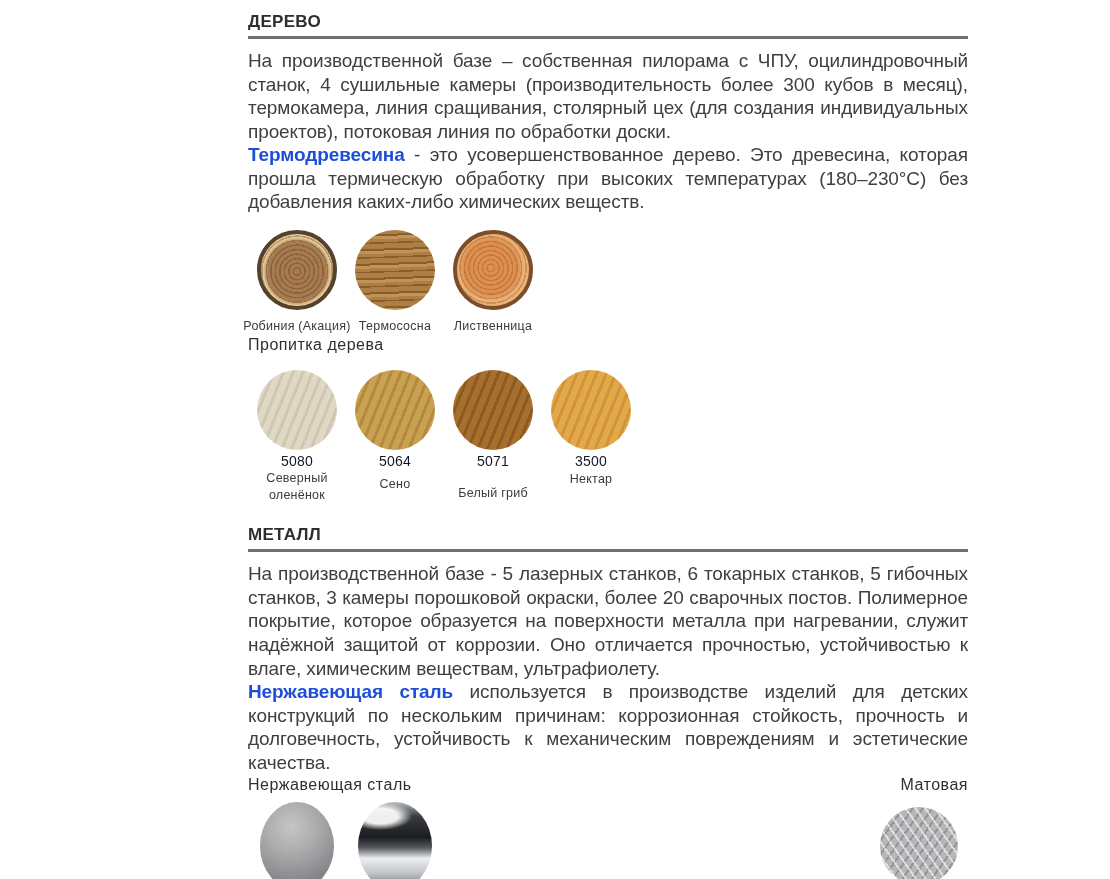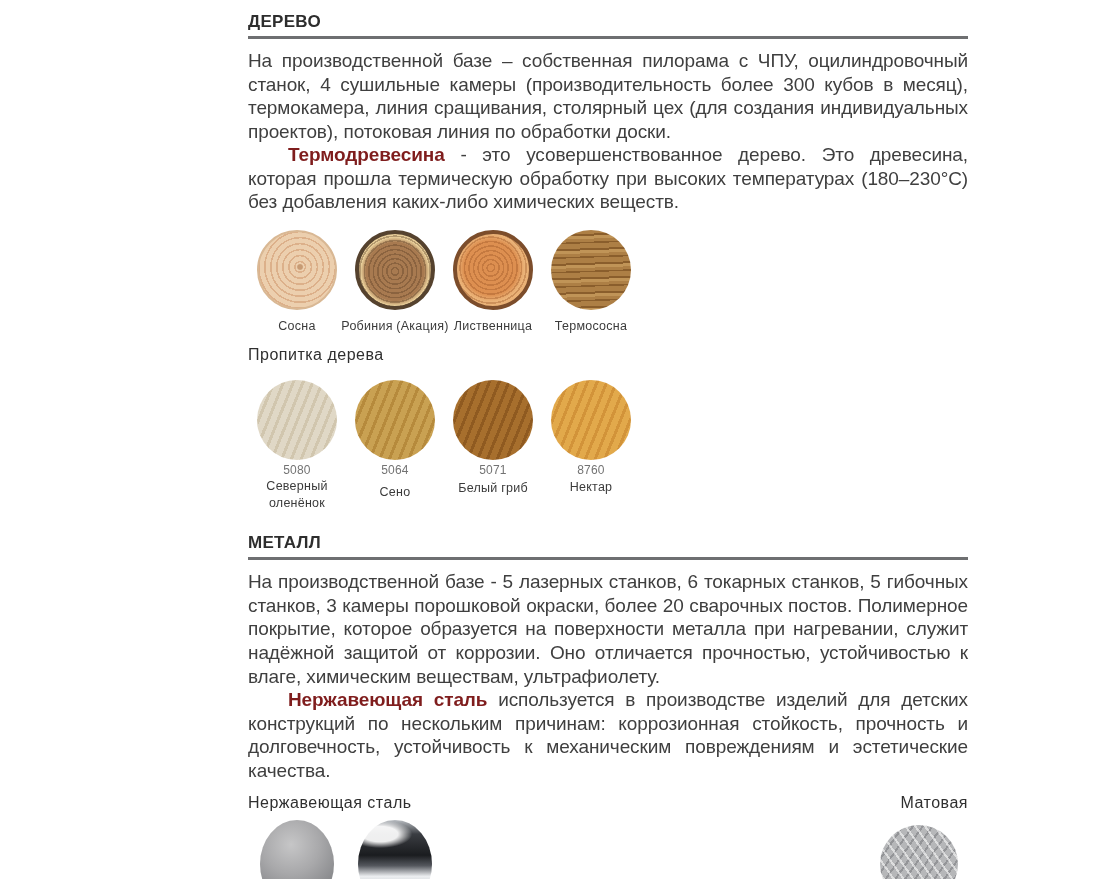--- a/index.html
+++ b/index.html
@@ -2,30 +2,30 @@
 <html><head>
 <meta charset="utf-8">
 <style>
   html,body{margin:0;padding:0;background:#ffffff;}
   .page{position:relative;width:1110px;height:879px;background:#ffffff;overflow:hidden;
         font-family:"Liberation Sans",sans-serif;color:#3f3f3f;}
   .content{position:absolute;left:248px;top:12px;width:720px;}
   h1{margin:0;font-size:17px;font-weight:bold;color:#2d2d2d;letter-spacing:.3px;}
   .rule{height:3px;background:#6e6f71;margin:4px 0 10px 0;}
   p.body{margin:0;font-size:19px;line-height:1.24;text-align:justify;color:#3f3f3f;letter-spacing:-0.1px;}
-  p.body b{color:#7f1d1d;margin-left:40px;}
+  p.body b{color:#1d4ed8;}
   h2{margin:0;font-size:16px;font-weight:normal;color:#2f2f2f;letter-spacing:.5px;}
   .row{display:flex;align-items:flex-start;}
   .cell{width:98px;display:flex;flex-direction:column;align-items:center;flex:0 0 auto;}
   .circle-box{height:86px;display:flex;align-items:center;justify-content:center;}
   .circle-box.tall{height:92px;}
   .lbl{font-size:12.5px;color:#3b3b3b;text-align:center;margin-top:5px;line-height:1.32;letter-spacing:.25px;}
   .lbl.nowrap{white-space:nowrap;width:150px;}
   .lbl.wrap{width:104px;}
-  .lbl-top{font-size:12px;color:#737373;letter-spacing:.2px;}
+  .lbl-top{font-size:14px;color:#0f172a;letter-spacing:.2px;}
   .spacer{flex:1 1 auto;}
 
   
   .circle{width:80px;height:80px;border-radius:50%;box-sizing:border-box;position:relative;}
   .sw-pine{border:2px solid var(--c4);
     background:
       radial-gradient(circle at 54% 46%, var(--c3) 0 4%, rgba(0,0,0,0) 6%),
       repeating-radial-gradient(circle at 54% 46%, var(--c1) 0 4.5px, var(--c2) 4.5px 6px);}
   .sw-robinia{border:4px solid var(--c4);
     background:
@@ -57,60 +57,54 @@
       repeating-linear-gradient(-55deg, rgba(96,97,102,.40) 0 2px, rgba(96,97,102,0) 2px 8px);}
   .sw-corten{width:78px;height:84px;border-radius:50%;
     background-color:var(--c1);
     background-image:
       radial-gradient(circle at 28% 32%, var(--c2) 0 28%, rgba(0,0,0,0) 58%),
       radial-gradient(circle at 74% 62%, var(--c3) 0 24%, rgba(0,0,0,0) 52%),
       repeating-linear-gradient(100deg, rgba(122,58,14,.28) 0 3px, rgba(0,0,0,0) 3px 7px);}
 
   
   .mt-row{margin-top:13px;}
-  .mt-head{margin-top:12px;}
+  .mt-head{margin-top:2px;}
   .mt-sec{margin-top:22px;}
   .heads{display:flex;justify-content:space-between;align-items:baseline;}
 </style>
 </head>
 <body>
 
 <div class="page">
   <div class="content">
 
     <section>
       <h1>ДЕРЕВО</h1>
       <div class="rule"></div>
       <p class="body">На производственной базе – собственная пилорама с ЧПУ, оцилиндровочный станок, 4 сушильные камеры (производительность более 300 кубов в месяц), термокамера, линия сращивания, столярный цех (для создания индивидуальных проектов), потоковая линия по обработки доски.</p>
       <p class="body"><b>Термодревесина</b><span> - это усовершенствованное дерево. Это древесина, которая прошла термическую обработку при высоких температурах (180–230°С) без добавления каких-либо химических веществ.</span></p>
 
       <div class="row mt-row">
         <div class="cell">
           <div class="circle-box">
-              <div class="circle sw-pine" style="--c1: #eccfae; --c2: #dcb08a; --c3: #c79b74; --c4: #d9b894;"></div>
-            </div>
-          <div class="lbl nowrap">Сосна</div>
-        </div>
-        <div class="cell">
-          <div class="circle-box">
               <div class="circle sw-robinia" style="--c1: #e9cf9a; --c2: #a87a50; --c3: rgba(84,56,32,0.35); --c4: #55422e;"></div>
             </div>
           <div class="lbl nowrap">Робиния (Акация)</div>
         </div>
         <div class="cell">
           <div class="circle-box">
+              <div class="circle sw-thermo" style="--c1: #ad7f45; --c2: #8a5e2c; --c3: #c09457;"></div>
+            </div>
+          <div class="lbl nowrap">Термососна</div>
+        </div>
+        <div class="cell">
+          <div class="circle-box">
               <div class="circle sw-larch" style="--c1: #eab277; --c2: #dd8f50; --c3: rgba(146,77,31,0.33); --c4: #7c4d2b;"></div>
             </div>
           <div class="lbl nowrap">Лиственница</div>
-        </div>
-        <div class="cell">
-          <div class="circle-box">
-              <div class="circle sw-thermo" style="--c1: #ad7f45; --c2: #8a5e2c; --c3: #c09457;"></div>
-            </div>
-          <div class="lbl nowrap">Термососна</div>
         </div>
       </div>
 
       <h2 class="mt-head">Пропитка дерева</h2>
 
       <div class="row mt-row">
         <div class="cell">
           <div class="circle-box">
               <div class="circle sw-stain" style="--c1: #e0d8c6; --c2: #d1c6ae;"></div>
             </div>
@@ -122,27 +116,27 @@
               <div class="circle sw-stain" style="--c1: #c9a152; --c2: #b68a3c;"></div>
             </div>
           <div class="lbl-top">5064</div>
           <div class="lbl wrap" style="margin-top:7px;">Сено</div>
         </div>
         <div class="cell">
           <div class="circle-box">
               <div class="circle sw-stain" style="--c1: #a76f2d; --c2: #8f5a20;"></div>
             </div>
           <div class="lbl-top">5071</div>
-          <div class="lbl wrap" style="margin-top:3px;">Белый гриб</div>
+          <div class="lbl wrap" style="margin-top:16px;">Белый гриб</div>
         </div>
         <div class="cell">
           <div class="circle-box">
               <div class="circle sw-stain" style="--c1: #e2a94b; --c2: #d29339;"></div>
             </div>
-          <div class="lbl-top">8760</div>
+          <div class="lbl-top">3500</div>
           <div class="lbl wrap" style="margin-top:2px;">Нектар</div>
         </div>
       </div>
     </section>
 
     <section class="mt-sec">
       <h1>МЕТАЛЛ</h1>
       <div class="rule"></div>
       <p class="body">На производственной базе - 5 лазерных станков, 6 токарных станков, 5 гибочных станков, 3 камеры порошковой окраски, более 20 сварочных постов. Полимерное покрытие, которое образуется на поверхности металла при нагревании, служит надёжной защитой от коррозии. Оно отличается прочностью, устойчивостью к влаге, химическим веществам, ультрафиолету.</p>
       <p class="body"><b>Нержавеющая сталь</b><span> используется в производстве изделий для детских конструкций по нескольким причинам: коррозионная стойкость, прочность и долговечность, устойчивость к механическим повреждениям и эстетические качества.</span></p>

